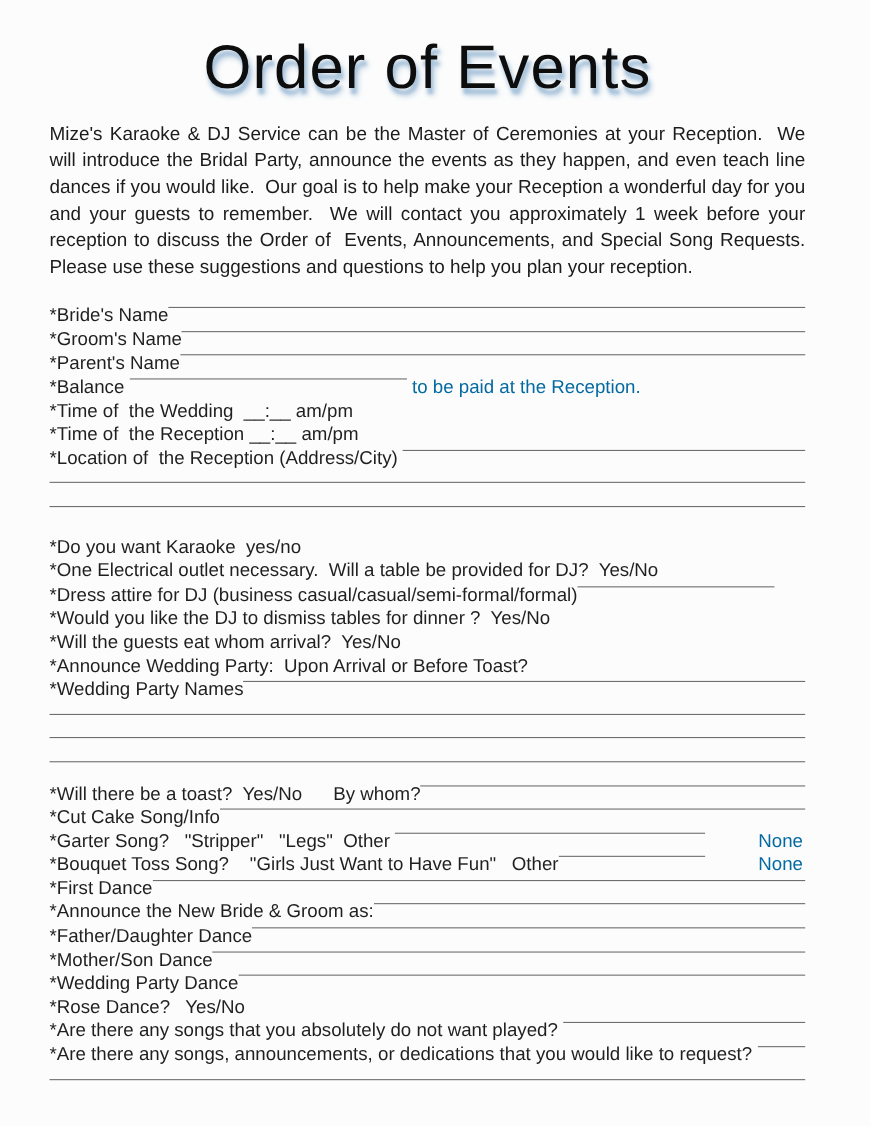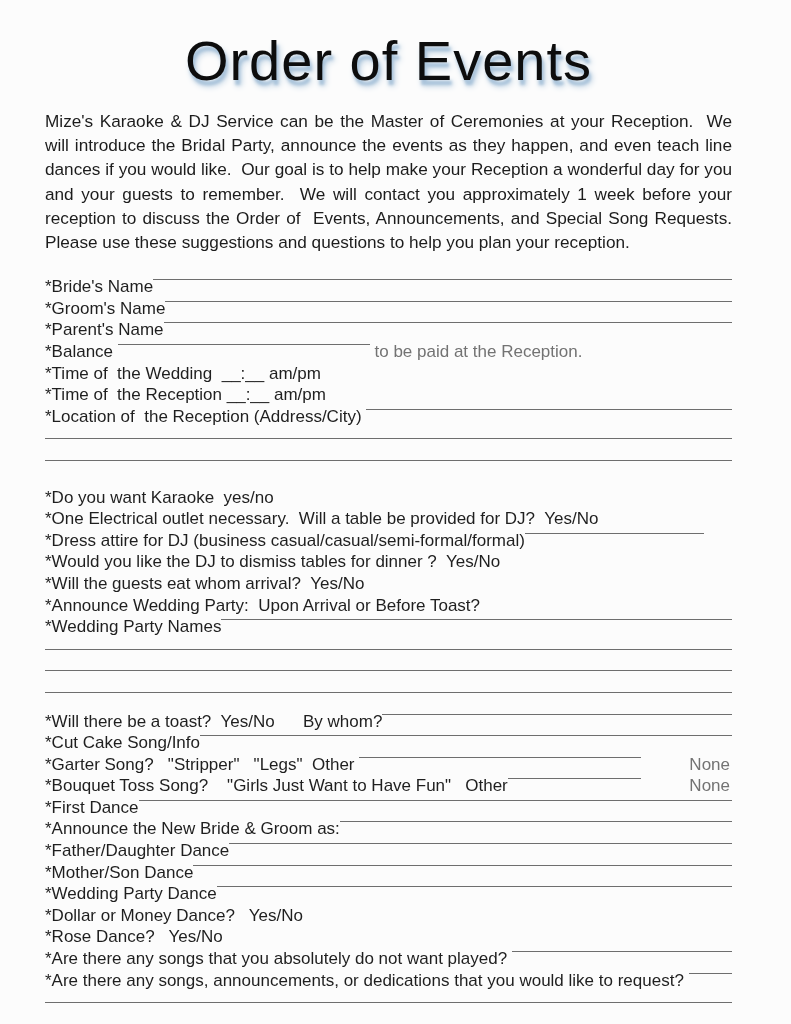--- a/index.html
+++ b/index.html
@@ -33,21 +33,21 @@
     color: #1c1c1c;
   }
   .frow {
     display: flex;
     align-items: flex-start;
     height: 21.6px;
     font-size: 17px;
   }
   .frow.gap { margin-top: 8px; }
   .flabel { white-space: pre; color: #1f1f1f; }
-  .fsuffix { white-space: pre; color: #737373; }
+  .fsuffix { white-space: pre; color: #0369a1; }
   .fsuffix.sgap { margin-left: 48px; padding-right: 2px; }
   .fill {
     border-bottom: 1.6px solid #6e6e6e;
     margin-bottom: 3px;
     height: 2px;
   }
   .fill.flex { flex: 1 1 auto; }
   .fill.fixed { width: 252px; }
   .fill.blank { flex: 1 1 auto; }
   .fill.inset { margin-right: 28px; }
@@ -156,23 +156,20 @@
       </div>
       <div class="frow">
         <span class="flabel">*Mother/Son Dance</span>
         <span class="fill flex"></span>
       </div>
       <div class="frow">
         <span class="flabel">*Wedding Party Dance</span>
         <span class="fill flex"></span>
       </div>
       <div class="frow">
-        <span class="flabel">*Dollar or Money Dance?   Yes/No</span>
-      </div>
-      <div class="frow">
         <span class="flabel">*Rose Dance?   Yes/No</span>
       </div>
       <div class="frow">
         <span class="flabel">*Are there any songs that you absolutely do not want played? </span>
         <span class="fill flex"></span>
       </div>
       <div class="frow">
         <span class="flabel">*Are there any songs, announcements, or dedications that you would like to request? </span>
         <span class="fill flex"></span>
       </div>

